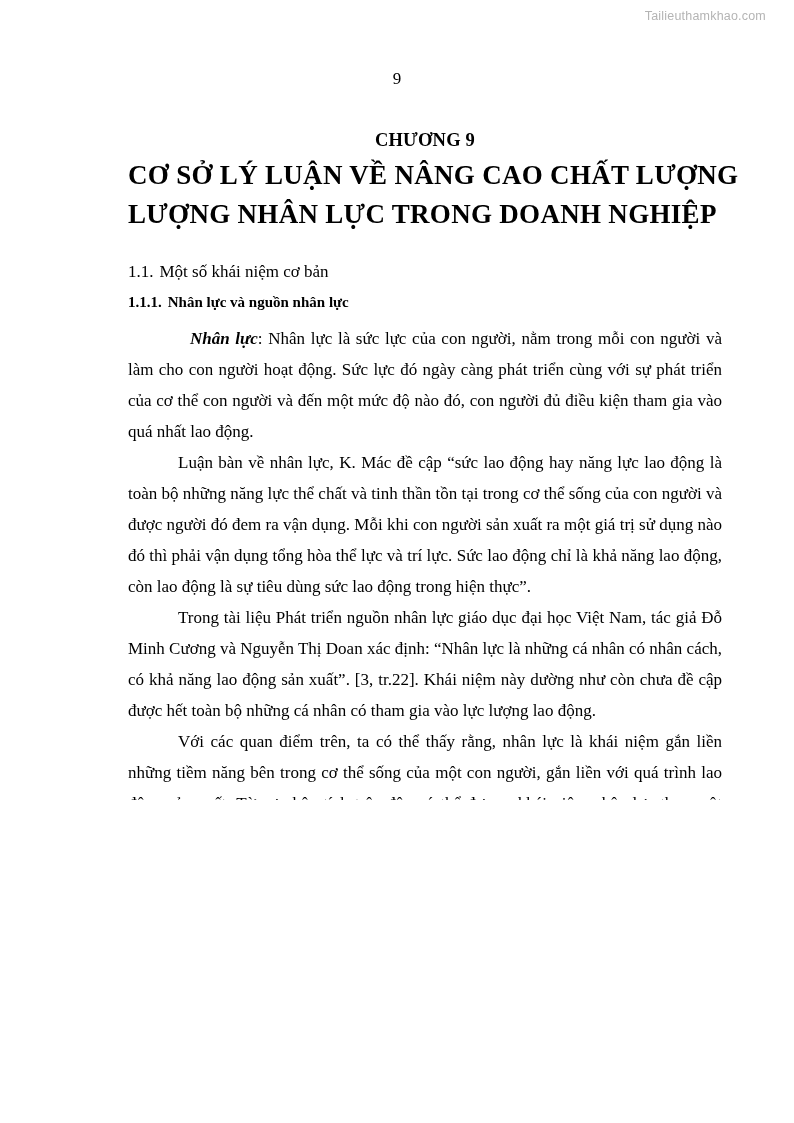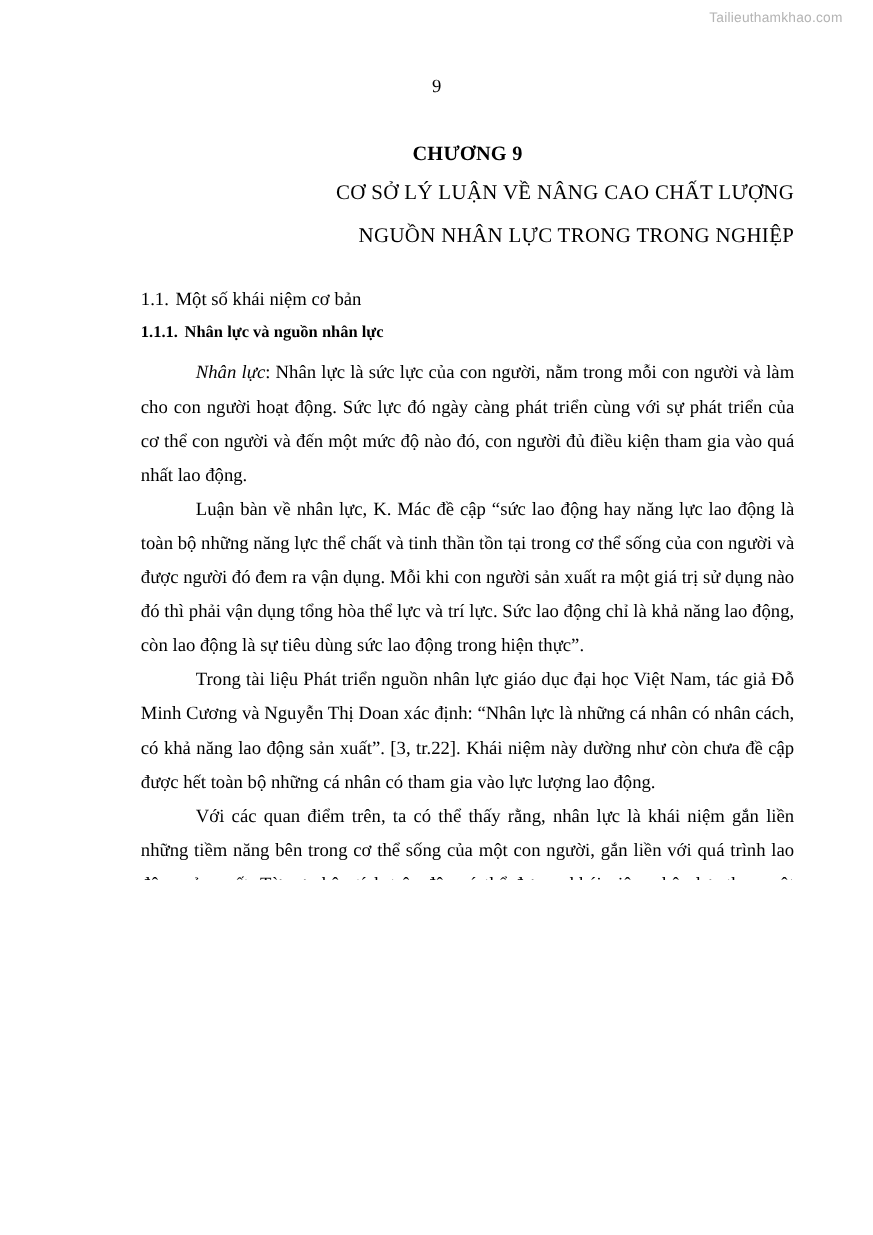--- a/index.html
+++ b/index.html
@@ -56,23 +56,23 @@
   
   .chapter-label {
     text-align: center;
     font-weight: bold;
     font-size: 18.5px;
     line-height: 32px;
     letter-spacing: 0.2px;
     margin: 0;
   }
   .chapter-title-line {
-    text-align: right;
-    font-weight: normal;
-    font-size: 19px;
+    text-align: left;
+    font-weight: bold;
+    font-size: 27px;
     line-height: 39px;
     letter-spacing: 0.3px;
     margin: 0;
     white-space: nowrap;
   }
 
   .section-h2 {
     font-weight: normal;
     font-size: 17px;
     line-height: 31px;
@@ -93,40 +93,41 @@
     line-height: 31px;
     text-align: justify;
     text-justify: inter-word;
     margin: 0;
     text-indent: 50px;
     -webkit-hyphens: none;
     hyphens: none;
   }
   .body-text.first-para { padding-top: 5px; }
   .lead-in {
-    font-weight: normal;
+    font-weight: bold;
     font-style: italic;
+    margin-left: 12px;
   }
 </style>
 </head>
 <body>
 
 <div class="page">
 
   <div class="watermark">Tailieuthamkhao.com</div>
 
   <div class="folio">9</div>
 
   <div class="content">
 
     <h1 class="chapter-label">CHƯƠNG 9</h1>
 
     <h1 class="chapter-title-line">CƠ SỞ LÝ LUẬN VỀ NÂNG CAO CHẤT LƯỢNG</h1>
 
-    <h1 class="chapter-title-line">NGUỒN NHÂN LỰC TRONG TRONG NGHIỆP</h1>
+    <h1 class="chapter-title-line">LƯỢNG NHÂN LỰC TRONG DOANH NGHIỆP</h1>
 
     <h2 class="section-h2">
       <span class="h-num">1.1.</span><span>Một số khái niệm cơ bản</span>
     </h2>
 
     <h3 class="section-h3">
       <span class="h-num">1.1.1.</span><span>Nhân lực và nguồn nhân lực</span>
     </h3>
 
     <p class="body-text first-para">

